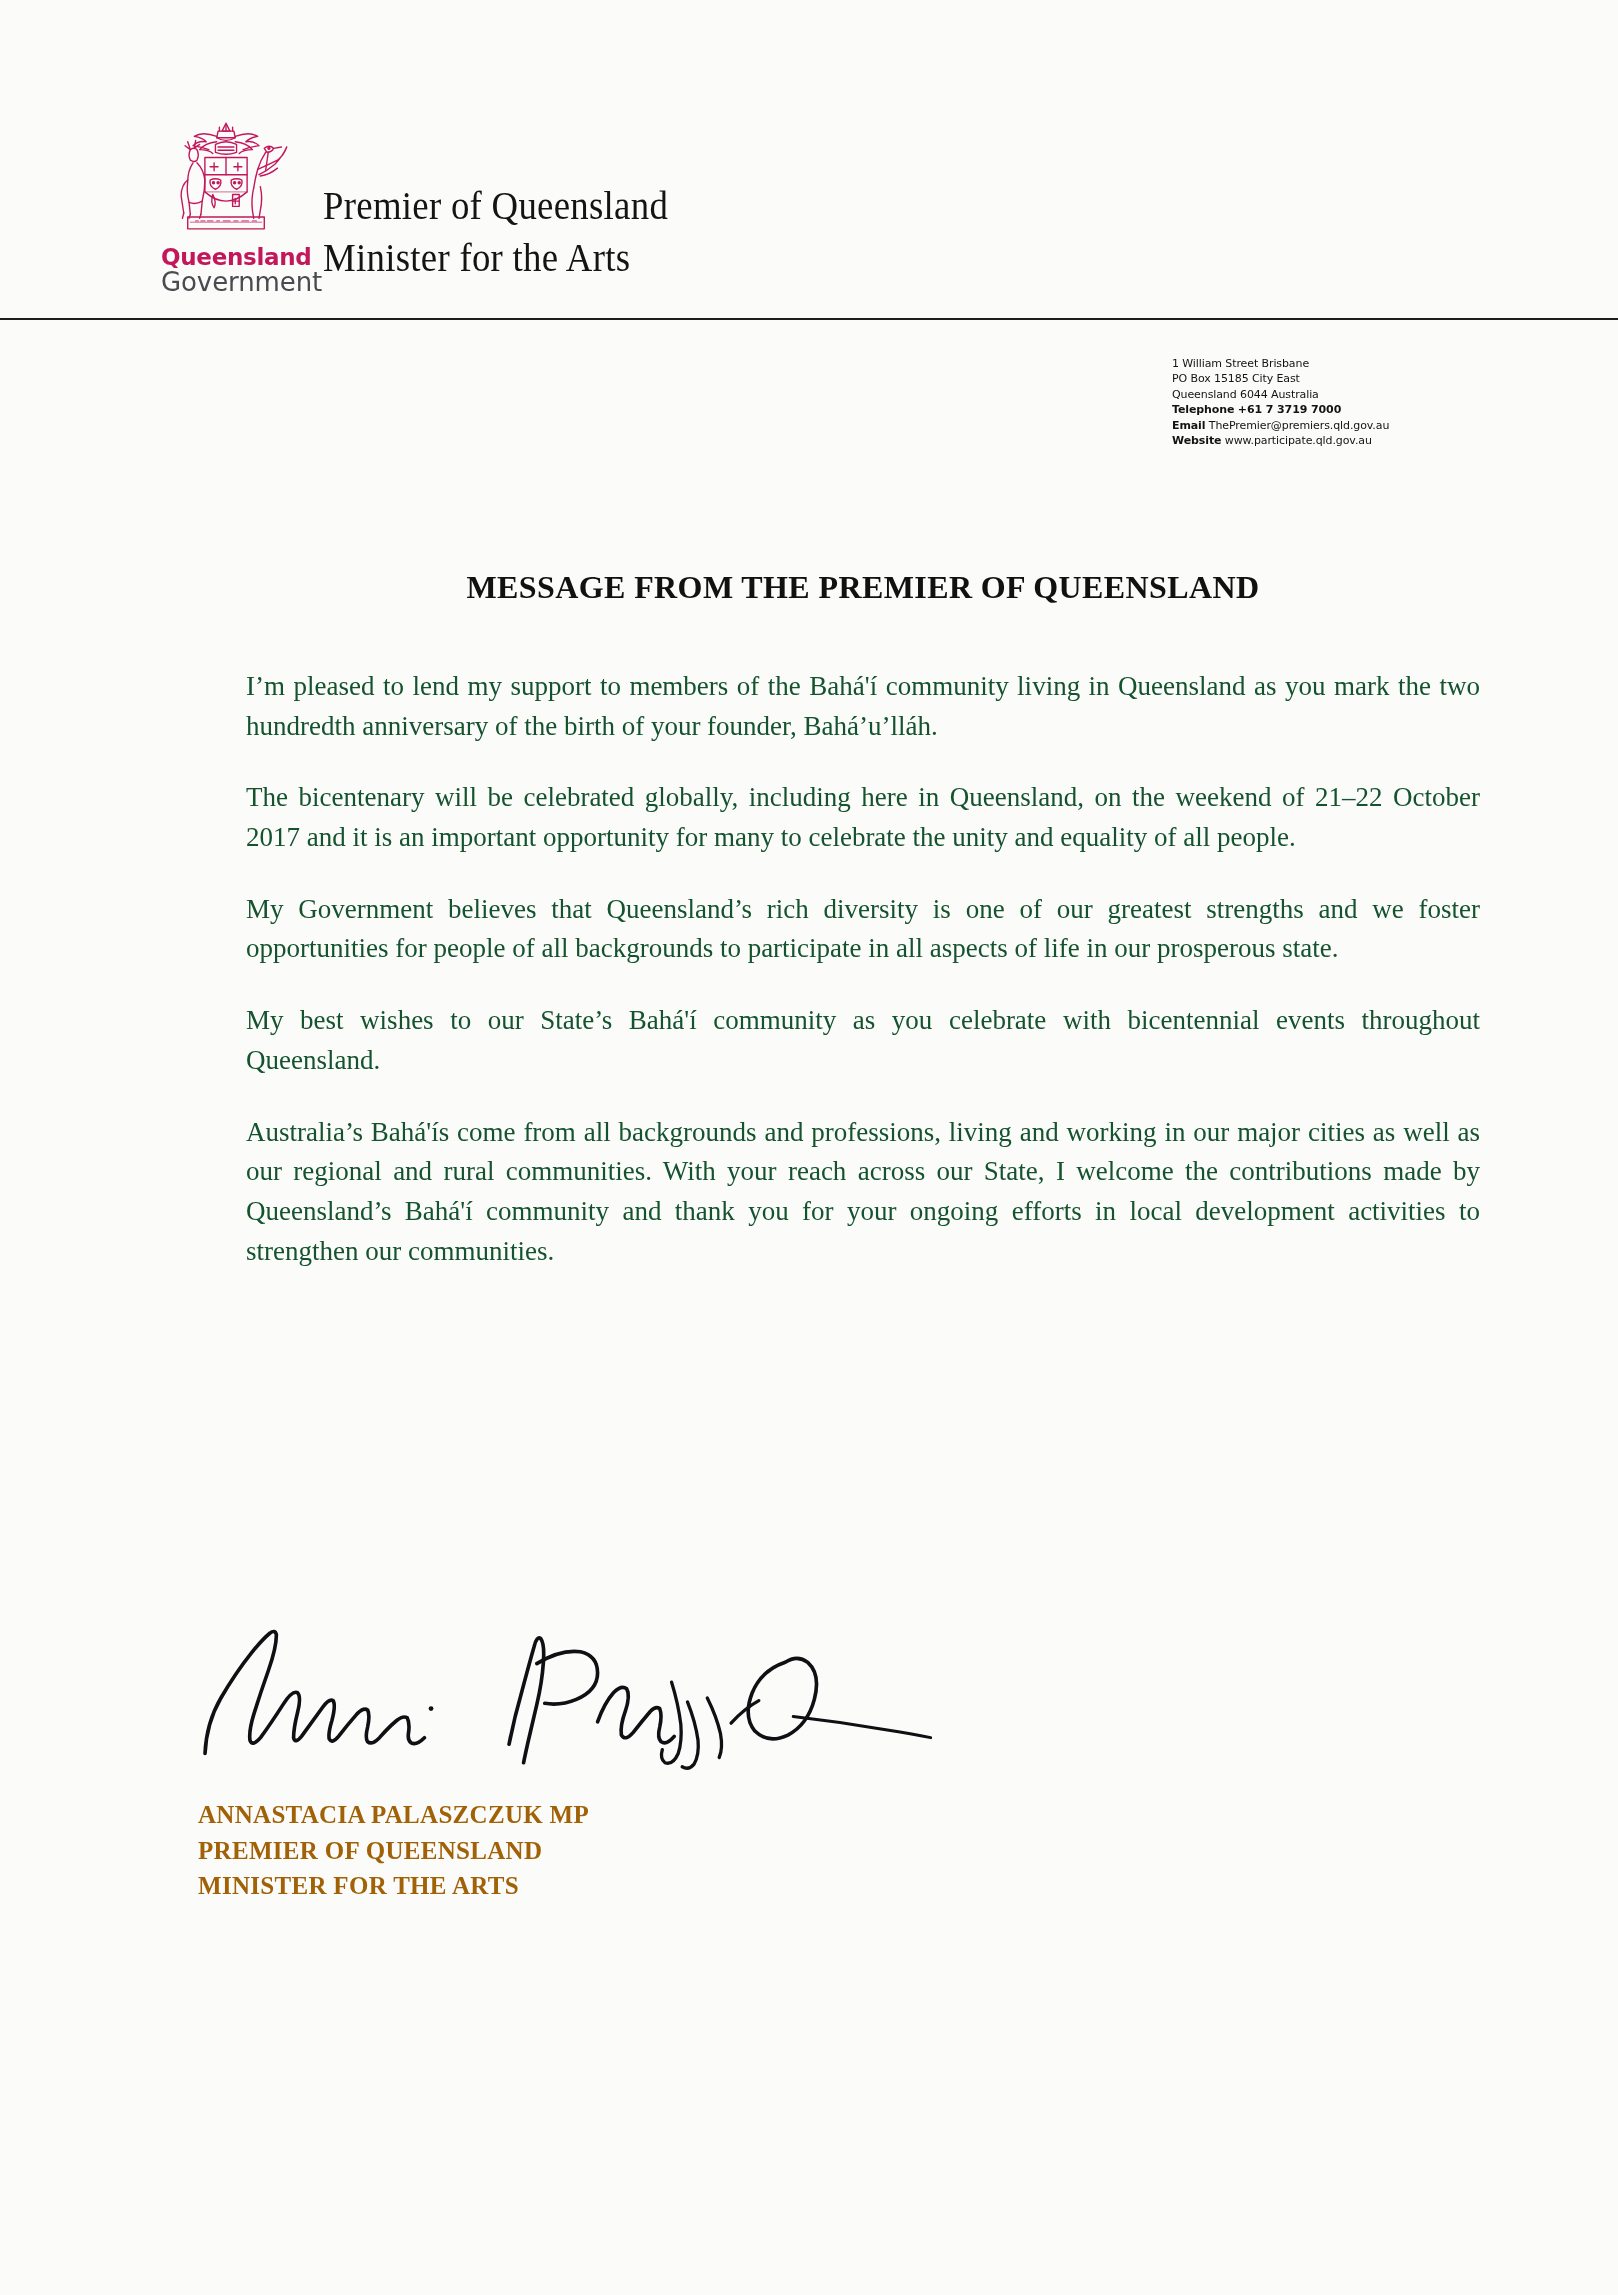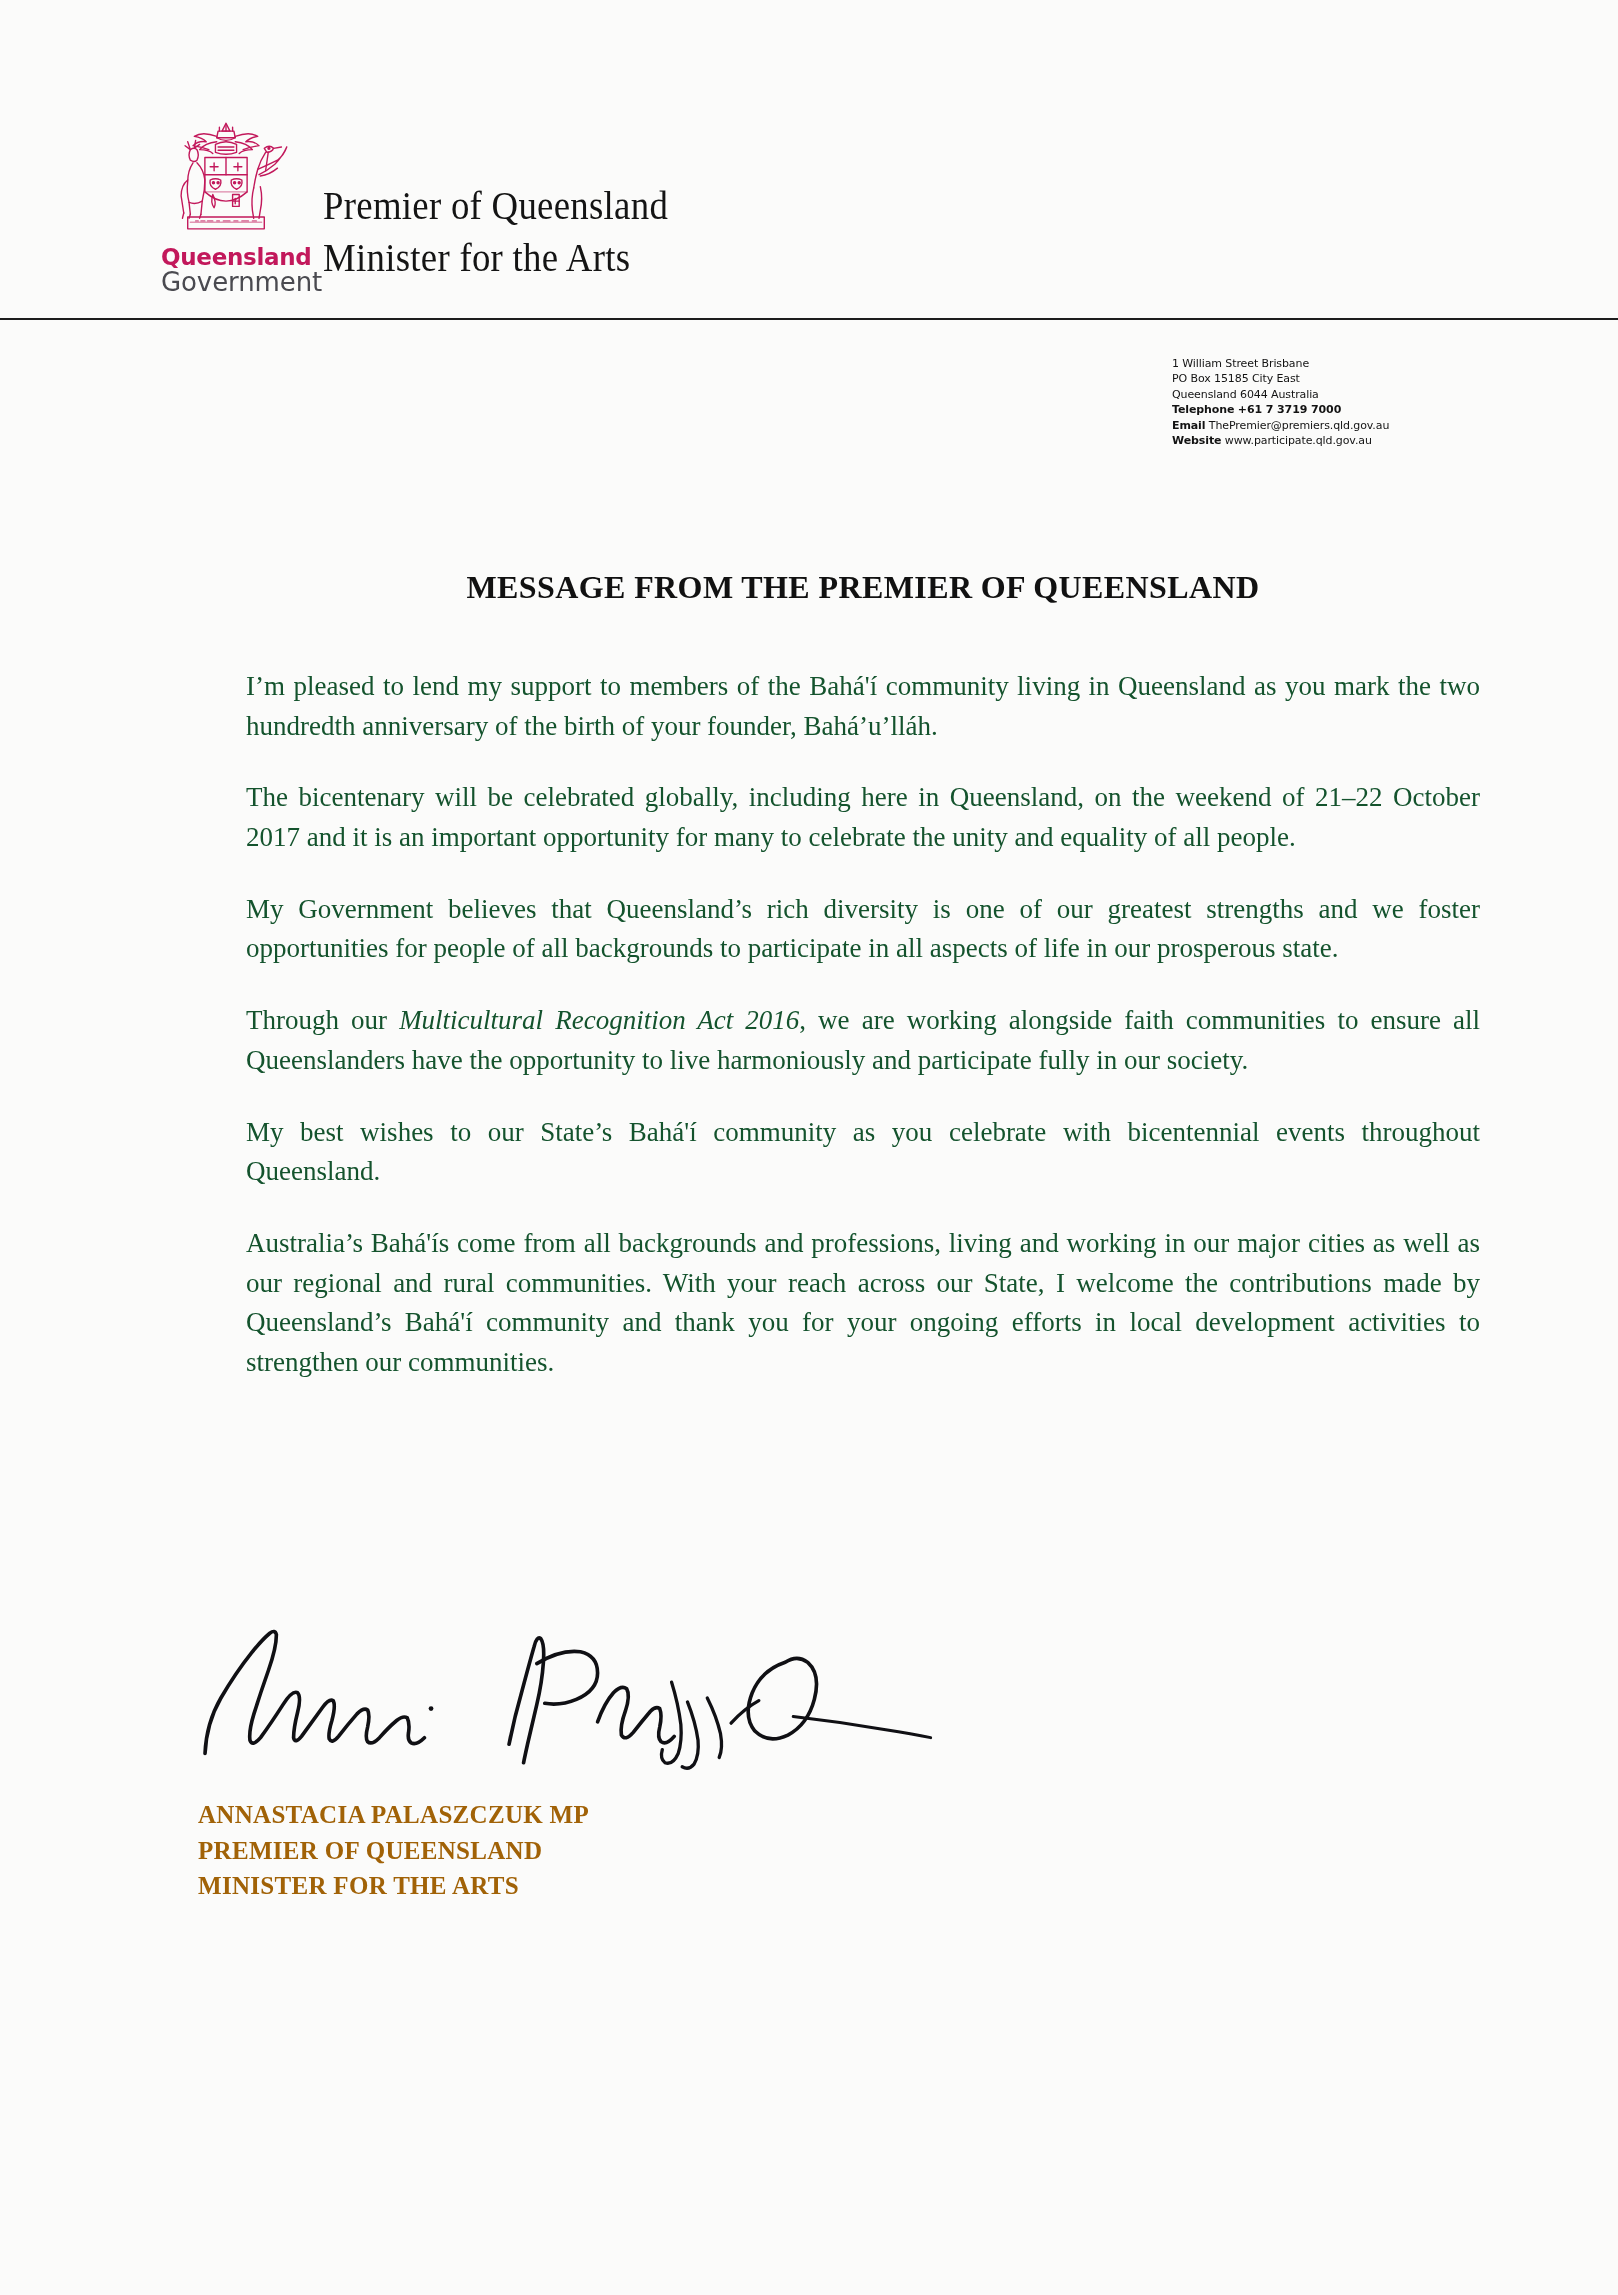--- a/index.html
+++ b/index.html
@@ -237,21 +237,20 @@
     <span class="cb-line"><span class="cb-label">Website</span> <span>www.participate.qld.gov.au</span></span>
   </div>
 
   <div class="content">
     <h1 class="doc-title">MESSAGE FROM THE PREMIER OF QUEENSLAND</h1>
 
     <p class="para">I’m pleased to lend my support to members of the Bahá'í community living in Queensland as you mark the two hundredth anniversary of the birth of your founder, Bahá’u’lláh.</p>
     <p class="para">The bicentenary will be celebrated globally, including here in Queensland, on the weekend of 21–22 October 2017 and it is an important opportunity for many to celebrate the unity and equality of all people.</p>
     <p class="para">My Government believes that Queensland’s rich diversity is one of our greatest strengths and we foster opportunities for people of all backgrounds to participate in all aspects of life in our prosperous state.</p>
 
-    <p class="para"><span>Through our </span><em>Multicultural Recognition Act 2016</em><span>, we are working alongside faith communities to ensure all Queenslanders have the opportunity to live harmoniously and participate fully in our society.</span></p>
 
     <p class="para">My best wishes to our State’s Bahá'í community as you celebrate with bicentennial events throughout Queensland.</p>
     <p class="para">Australia’s Bahá'ís come from all backgrounds and professions, living and working in our major cities as well as our regional and rural communities. With your reach across our State, I welcome the contributions made by Queensland’s Bahá'í community and thank you for your ongoing efforts in local development activities to strengthen our communities.</p>
   </div>
 
   <div class="signature-area">
     <svg class="signature-mark" viewBox="0 0 1120 230" fill="none" stroke="#101014" stroke-linecap="round" stroke-linejoin="round">
       <path d="M10 196 Q12 150 34 112 Q56 74 80 44 Q96 24 108 14 Q116 8 118 16 Q118 36 106 70 Q94 104 84 136 Q76 162 78 176 Q82 186 94 172 Q110 150 128 122 Q142 100 150 104 Q156 110 150 134 Q144 158 144 172 Q146 182 156 170 Q172 148 188 126 Q198 112 204 116 Q208 124 202 146 Q196 166 198 174 Q202 182 212 170 Q226 152 240 136 Q250 126 256 130 Q260 138 256 156 Q252 172 256 178 Q262 184 274 172 Q288 156 300 146 Q310 138 316 142 Q320 150 318 164 Q316 176 322 180 Q330 184 342 172" stroke-width="5.5"></path>
       <circle cx="352" cy="128" r="3.6" fill="#101014" stroke="none"></circle>
       <path d="M470 182 Q478 142 490 100 Q500 62 508 34 Q512 18 518 22 Q524 30 522 58 Q520 88 512 122 Q504 156 498 182 Q494 200 492 210" stroke-width="5.5"></path>

